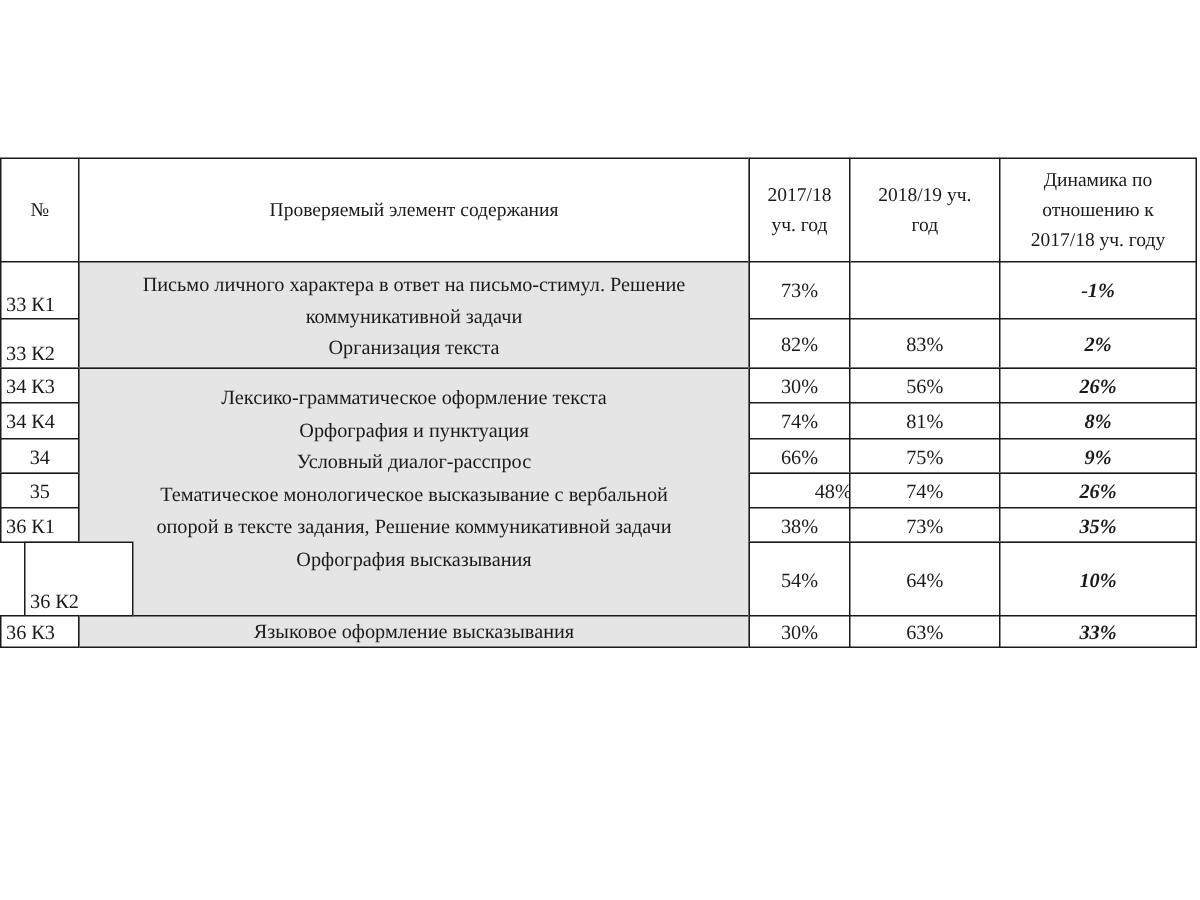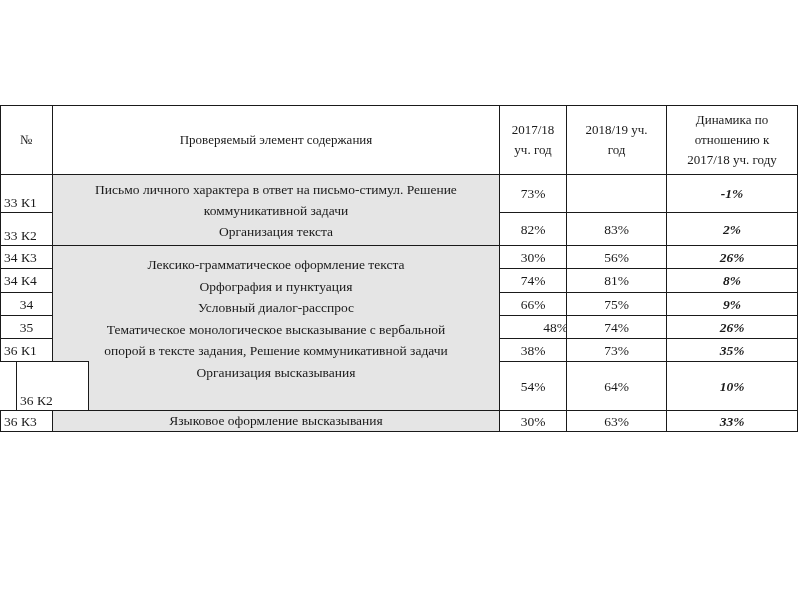--- a/index.html
+++ b/index.html
@@ -48,21 +48,21 @@
     <span class="content-line">Письмо личного характера в ответ на письмо-стимул. Решение</span>
     <span class="content-line">коммуникативной задачи</span>
     <span class="content-line">Организация текста</span>
   </div>
   <div class="content-block" style="left:52px;top:140px;width:448px;height:166px;padding-top:8px;line-height:21.5px;">
     <span class="content-line">Лексико-грамматическое оформление текста</span>
     <span class="content-line">Орфография и пунктуация</span>
     <span class="content-line">Условный диалог-расспрос</span>
     <span class="content-line">Тематическое монологическое высказывание с вербальной</span>
     <span class="content-line">опорой в тексте задания, Решение коммуникативной задачи</span>
-    <span class="content-line">Организация высказывания</span>
+    <span class="content-line">Орфография высказывания</span>
   </div>
   <div class="content-block" style="left:52px;top:305px;width:448px;height:22px;line-height:20px;">
     <span class="content-line">Языковое оформление высказывания</span>
   </div>
 
   <div class="cell num bottom" style="left:0;top:69px;width:53px;height:39px;">
     <span>33 К1</span>
     </div>
   <div class="cell c" style="left:499px;top:69px;width:68px;height:39px;">
     <span>73%</span>

